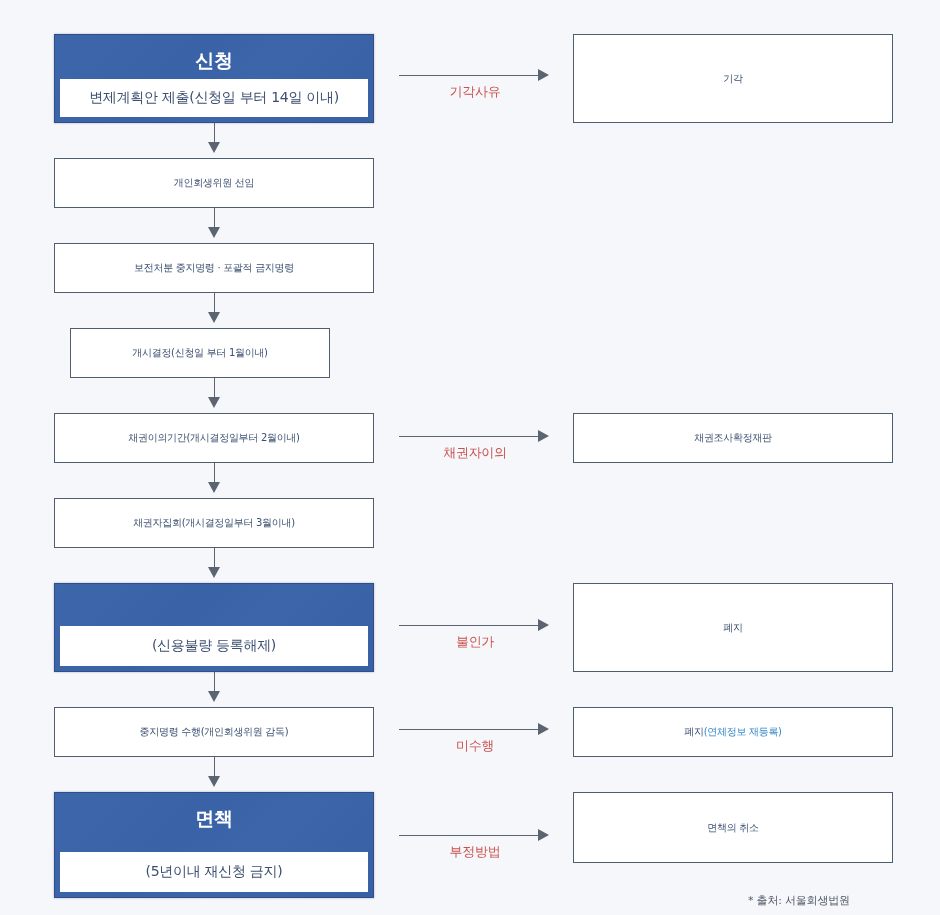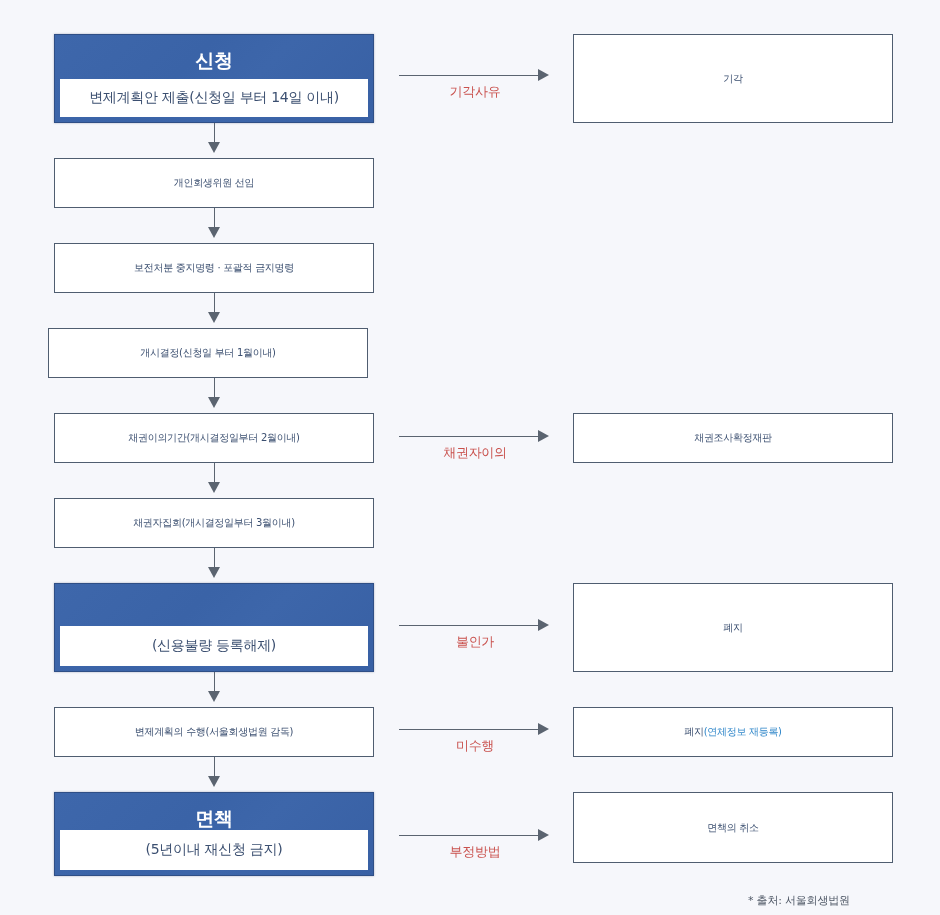--- a/index.html
+++ b/index.html
@@ -67,21 +67,21 @@
 <div class="box" style="left:54px; top:158px; width:320px; height:50px;">개인회생위원 선임</div>
 
 <div class="vline" style="left:214px; top:208px; height:20px;"></div>
 <div class="vhead" style="left:208px; top:227px;"></div>
 
 <div class="box" style="left:54px; top:243px; width:320px; height:50px;">보전처분 중지명령 · 포괄적 금지명령</div>
 
 <div class="vline" style="left:214px; top:293px; height:20px;"></div>
 <div class="vhead" style="left:208px; top:312px;"></div>
 
-<div class="box" style="left:48px; top:328px; width:320px; height:50px;">개시결정(신청일 부터 1월이내)</div>
+<div class="box" style="left:70px; top:328px; width:260px; height:50px;">개시결정(신청일 부터 1월이내)</div>
 
 <div class="vline" style="left:214px; top:378px; height:20px;"></div>
 <div class="vhead" style="left:208px; top:397px;"></div>
 
 <div class="box" style="left:54px; top:413px; width:320px; height:50px;">채권이의기간(개시결정일부터 2월이내)</div>
 
 <div class="vline" style="left:214px; top:463px; height:20px;"></div>
 <div class="vhead" style="left:208px; top:482px;"></div>
 
 <div class="box" style="left:54px; top:498px; width:320px; height:50px;">채권자집회(개시결정일부터 3월이내)</div>
@@ -89,26 +89,26 @@
 <div class="vline" style="left:214px; top:548px; height:20px;"></div>
 <div class="vhead" style="left:208px; top:567px;"></div>
 
 <div class="hl" style="left:54px; top:583px; width:320px; height:89px;">
   <div class="hl-inner" style="height:40px;">(신용불량 등록해제)</div>
 </div>
 
 <div class="vline" style="left:214px; top:672px; height:20px;"></div>
 <div class="vhead" style="left:208px; top:691px;"></div>
 
-<div class="box" style="left:54px; top:707px; width:320px; height:50px;">변제계획의 수행(서울회생법원 감독)</div>
+<div class="box" style="left:54px; top:707px; width:320px; height:50px;">중지명령 수행(개인회생위원 감독)</div>
 
 <div class="vline" style="left:214px; top:757px; height:20px;"></div>
 <div class="vhead" style="left:208px; top:776px;"></div>
 
-<div class="hl" style="left:54px; top:792px; width:320px; height:84px;">
+<div class="hl" style="left:54px; top:792px; width:320px; height:106px;">
   <div class="hl-title" style="top:13px;">면책</div>
   <div class="hl-inner" style="height:40px;">(5년이내 재신청 금지)</div>
 </div>
 
 <div class="hline" style="left:399px; top:75px; width:140px;"></div>
 <div class="hhead" style="left:538px; top:69px;"></div>
 <div class="branch-label" style="left:400px; top:83px;">기각사유</div>
 <div class="box" style="left:573px; top:34px; width:320px; height:89px;">기각</div>
 
 <div class="hline" style="left:399px; top:436px; width:140px;"></div>

